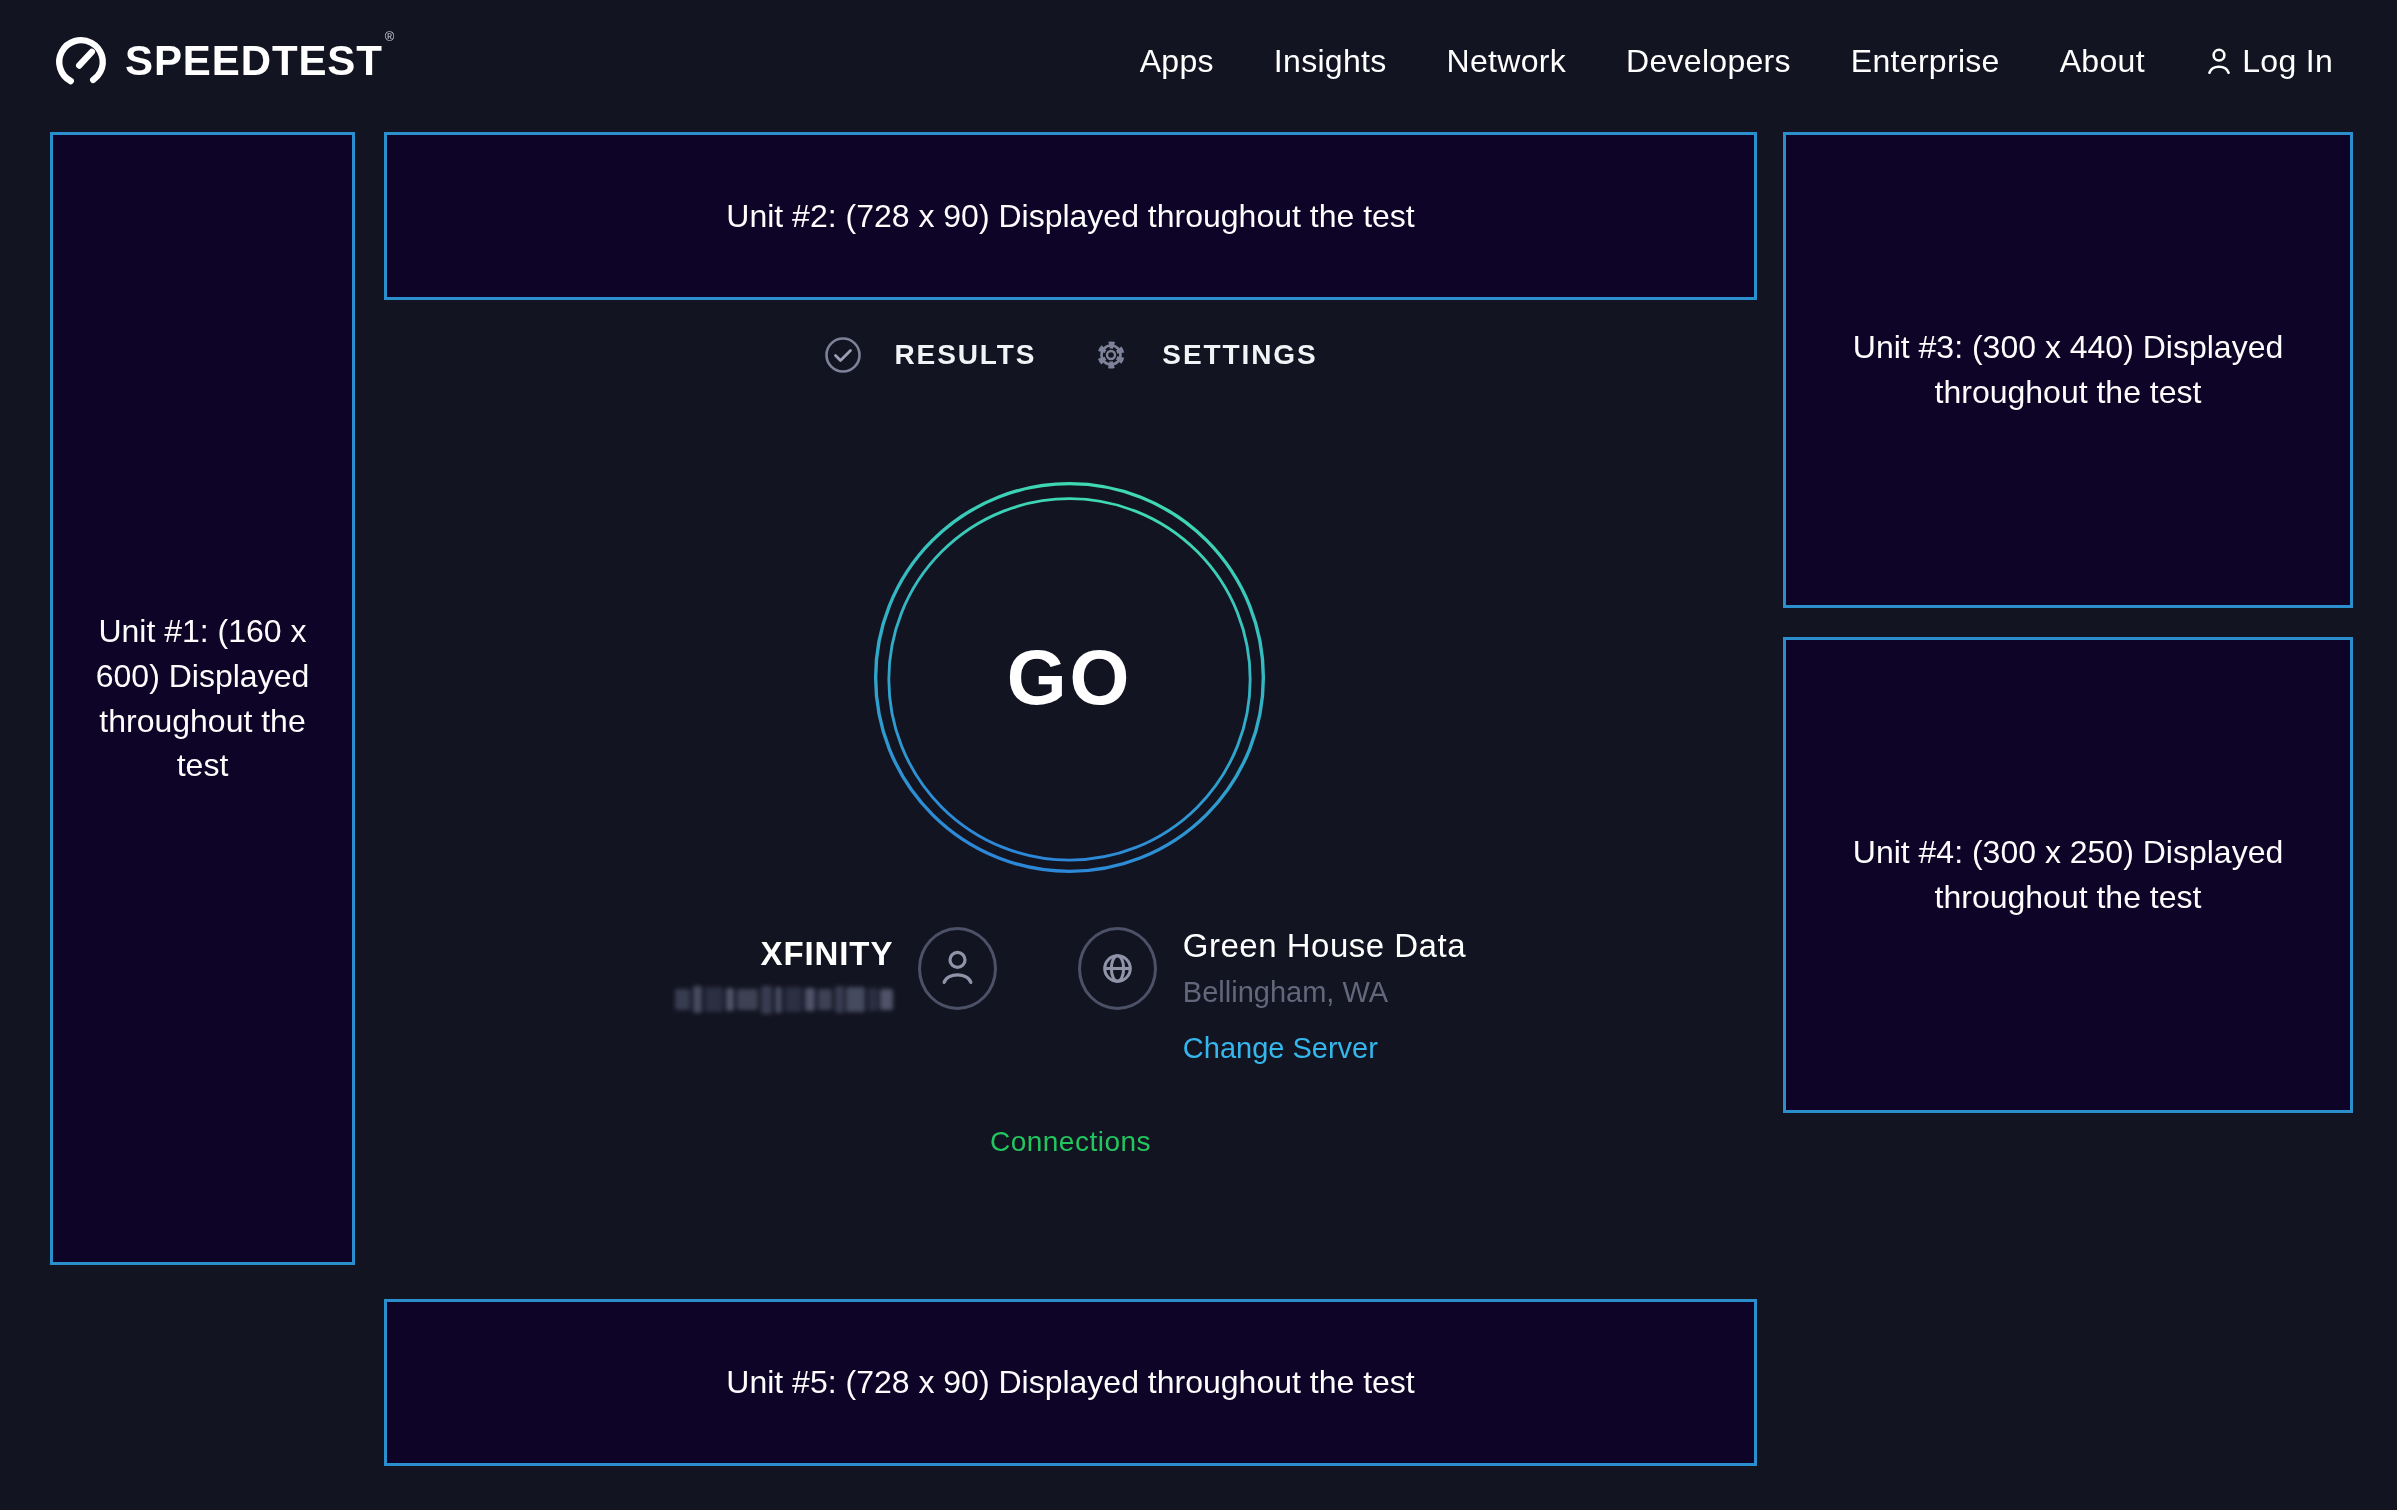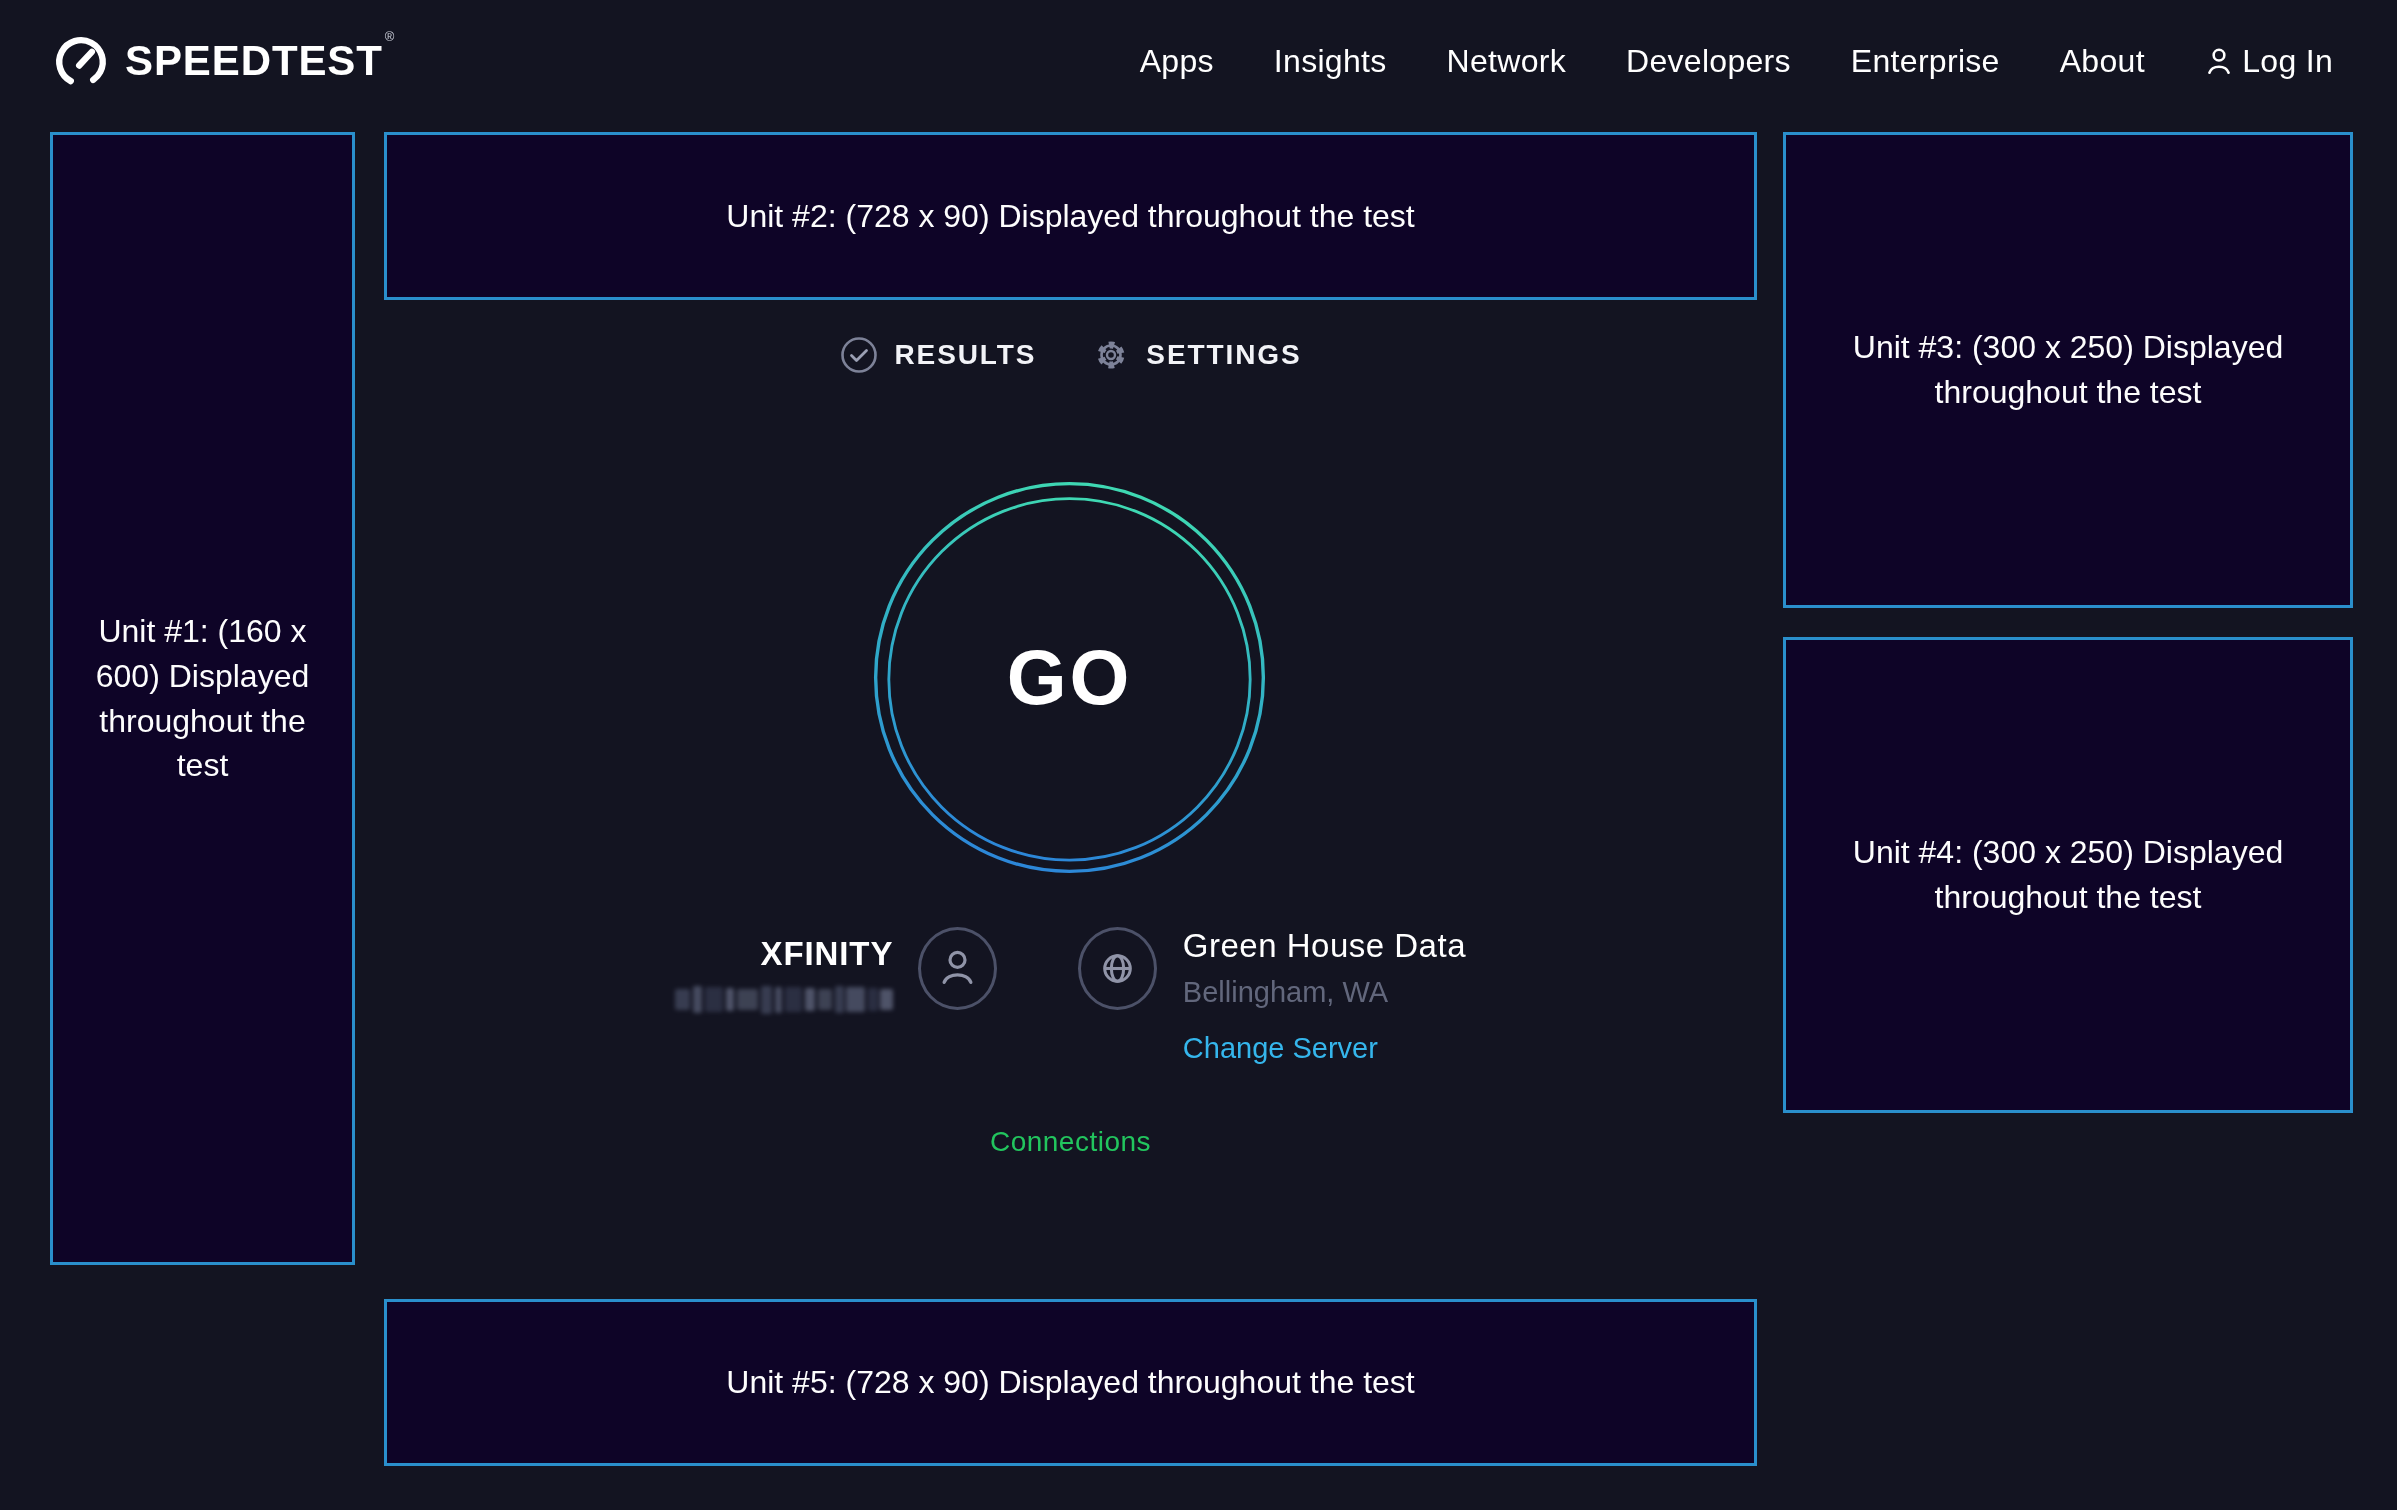--- a/index.html
+++ b/index.html
@@ -44,21 +44,21 @@
   .ad-3{left:1783px;top:132px;width:570px;height:476px;}
   .ad-3 .ad-label,.ad-4 .ad-label{width:443px;}
   .ad-4{left:1783px;top:637px;width:570px;height:476px;text-align:center;}
   .ad-5{left:384px;top:1299px;width:1373px;height:167px;}
 
   
   .tabs{
     position:absolute;left:384px;top:335px;width:1373px;
     display:flex;justify-content:center;align-items:center;gap:55px;
   }
-  .tab{display:flex;align-items:center;gap:15px;cursor:pointer;}
+  .tab{display:flex;align-items:center;gap:31px;cursor:pointer;}
   .tab-label{font-size:28px;font-weight:700;letter-spacing:1.9px;color:#f2f3f7;}
   .tab svg{display:block;}
 
   
   .go-wrap{position:absolute;left:870px;top:478px;width:399px;height:399px;cursor:pointer;}
   .go-wrap svg{position:absolute;left:0;top:0;}
   .go-label{
     position:absolute;left:0;top:0;width:100%;height:100%;
     display:flex;align-items:center;justify-content:center;
     font-size:77px;font-weight:700;letter-spacing:2.8px;color:#fff;
@@ -129,21 +129,21 @@
   </div>
 </div>
 
 <div class="ad ad-1">
   <div class="ad-label">Unit #1: (160 x 600) Displayed throughout the test</div>
 </div>
 <div class="ad ad-2">
   <div class="ad-label">Unit #2: (728 x 90) Displayed throughout the test</div>
 </div>
 <div class="ad ad-3">
-  <div class="ad-label">Unit #3: (300 x 250) Displayed throughout the test</div>
+  <div class="ad-label">Unit #3: (300 x 440) Displayed throughout the test</div>
 </div>
 <div class="ad ad-4">
   <div class="ad-label">Unit #4: (300 x 250) Displayed throughout the test</div>
 </div>
 <div class="ad ad-5">
   <div class="ad-label">Unit #5: (728 x 90) Displayed throughout the test</div>
 </div>
 
 <div class="tabs">
   <div class="tab">

